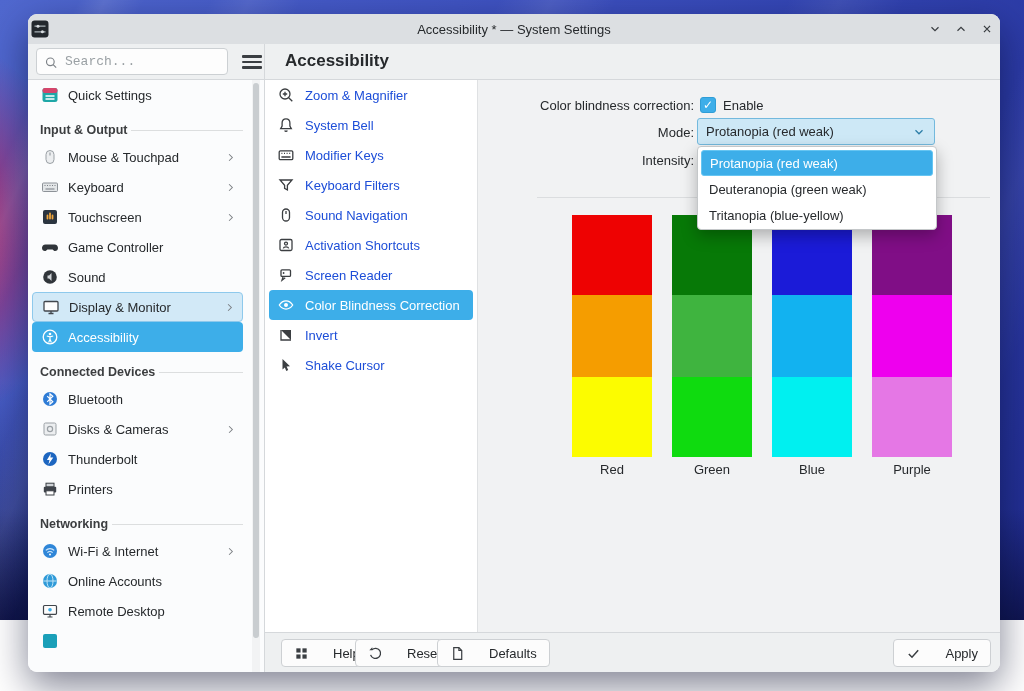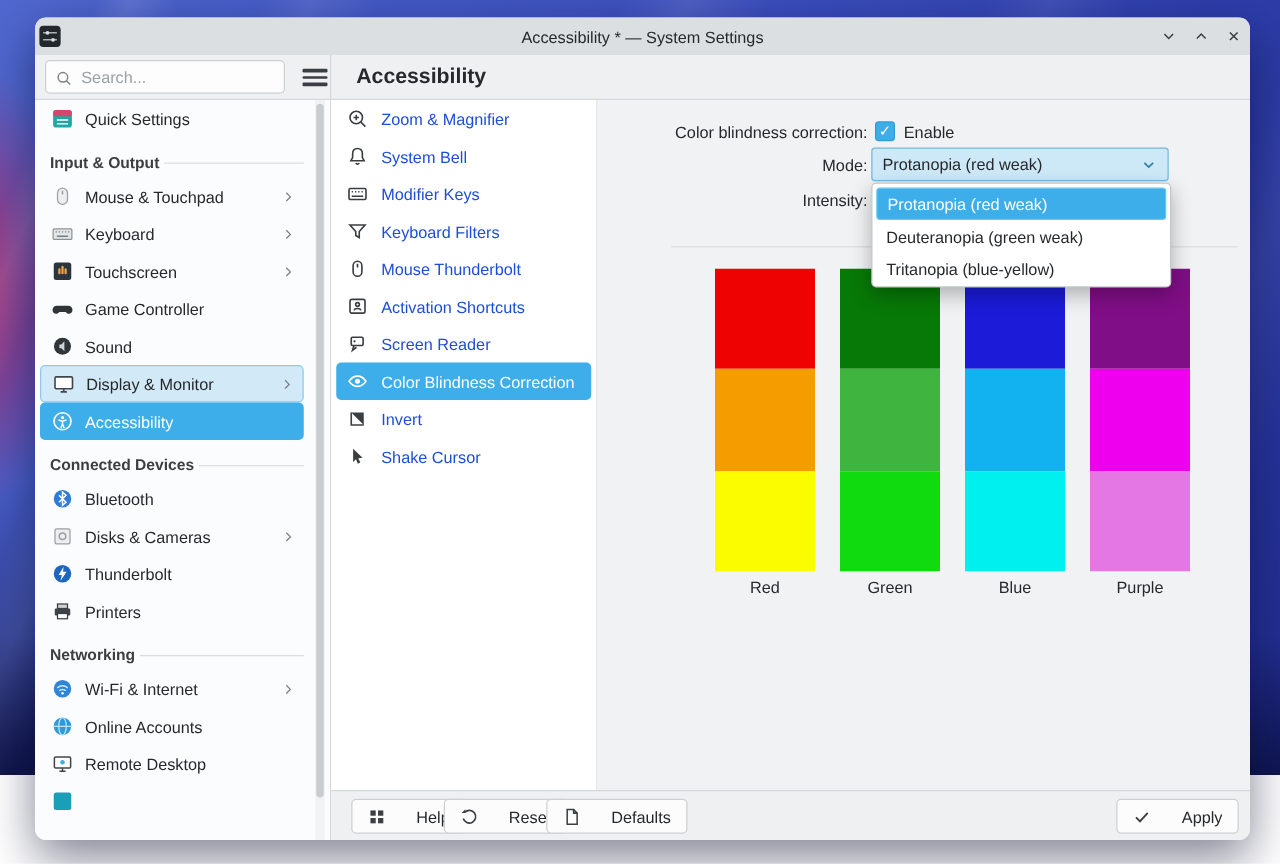--- a/index.html
+++ b/index.html
@@ -32,21 +32,21 @@
     background:#dcdfe2; display:flex; align-items:center; }
   .app-icon { position:absolute; left:3px; top:6px; width:18px; height:18px; }
   .title { flex:1; text-align:center; font-size:13px; color:#26292c; }
   .win-controls { position:absolute; right:4px; top:0; height:30px; display:flex; align-items:center; gap:8px; }
   .wc-btn { width:18px; height:18px; display:flex; align-items:center; justify-content:center; color:#3a3e42; }
 
   .topstrip { position:absolute; left:0; top:30px; width:972px; height:36px;
     background:#eef0f1; border-bottom:1px solid #d5d8db; }
   .search-wrap { position:absolute; left:8px; top:4px; width:192px; height:27px;
     background:#fdfdfd; border:1px solid #ccd0d3; border-radius:4px;
-    display:flex; align-items:center; padding:0 7px; gap:6px; }
+    display:flex; align-items:center; padding:0 7px; gap:6px;font-family:Liberation Mono, monospace; }
   .search-wrap input { border:none; outline:none; background:transparent; width:100%;
     font-family:inherit; font-size:13px; color:#26292c; }
   .search-wrap input::placeholder { color:#9aa0a4; }
   .hamburger { position:absolute; left:211px; top:8px; width:26px; height:20px;
     display:flex; flex-direction:column; justify-content:center; gap:3px; padding:0 3px; cursor:pointer; }
   .hamburger span { display:block; height:2.6px; background:#3a3e42; border-radius:1px; }
   .page-title { position:absolute; left:257px; top:7px; font-size:17px; font-weight:600; color:#26292c; }
 
   .divider-v1 { position:absolute; left:236px; top:30px; width:1px; height:628px; background:#d5d8db; }
   .divider-v2 { position:absolute; left:449px; top:66px; width:1px; height:552px; background:#dfe1e3; }
@@ -405,21 +405,21 @@
           </span>
           <span>Keyboard Filters</span>
         </div>
         <div class="mod-item">
           <span class="ic">
             <svg viewBox="0 0 18 18">
               <rect x="5.5" y="3" width="7" height="12" rx="3.5" fill="none" stroke="currentColor" stroke-width="1.3"></rect>
               <path d="M9 5v3" fill="none" stroke="currentColor" stroke-width="1.3"></path>
             </svg>
           </span>
-          <span>Mouse Thunderbolt</span>
+          <span>Sound Navigation</span>
         </div>
         <div class="mod-item">
           <span class="ic">
             <svg viewBox="0 0 18 18">
               <rect x="3" y="3.5" width="12" height="11" rx="1.5" fill="none" stroke="currentColor" stroke-width="1.3"></rect>
               <circle cx="9" cy="7.6" r="1.5" fill="none" stroke="currentColor" stroke-width="1.3"></circle>
               <path d="M6.3 12.3c.5-2 4.9-2 5.4 0" fill="none" stroke="currentColor" stroke-width="1.3"></path>
             </svg>
           </span>
           <span>Activation Shortcuts</span>

